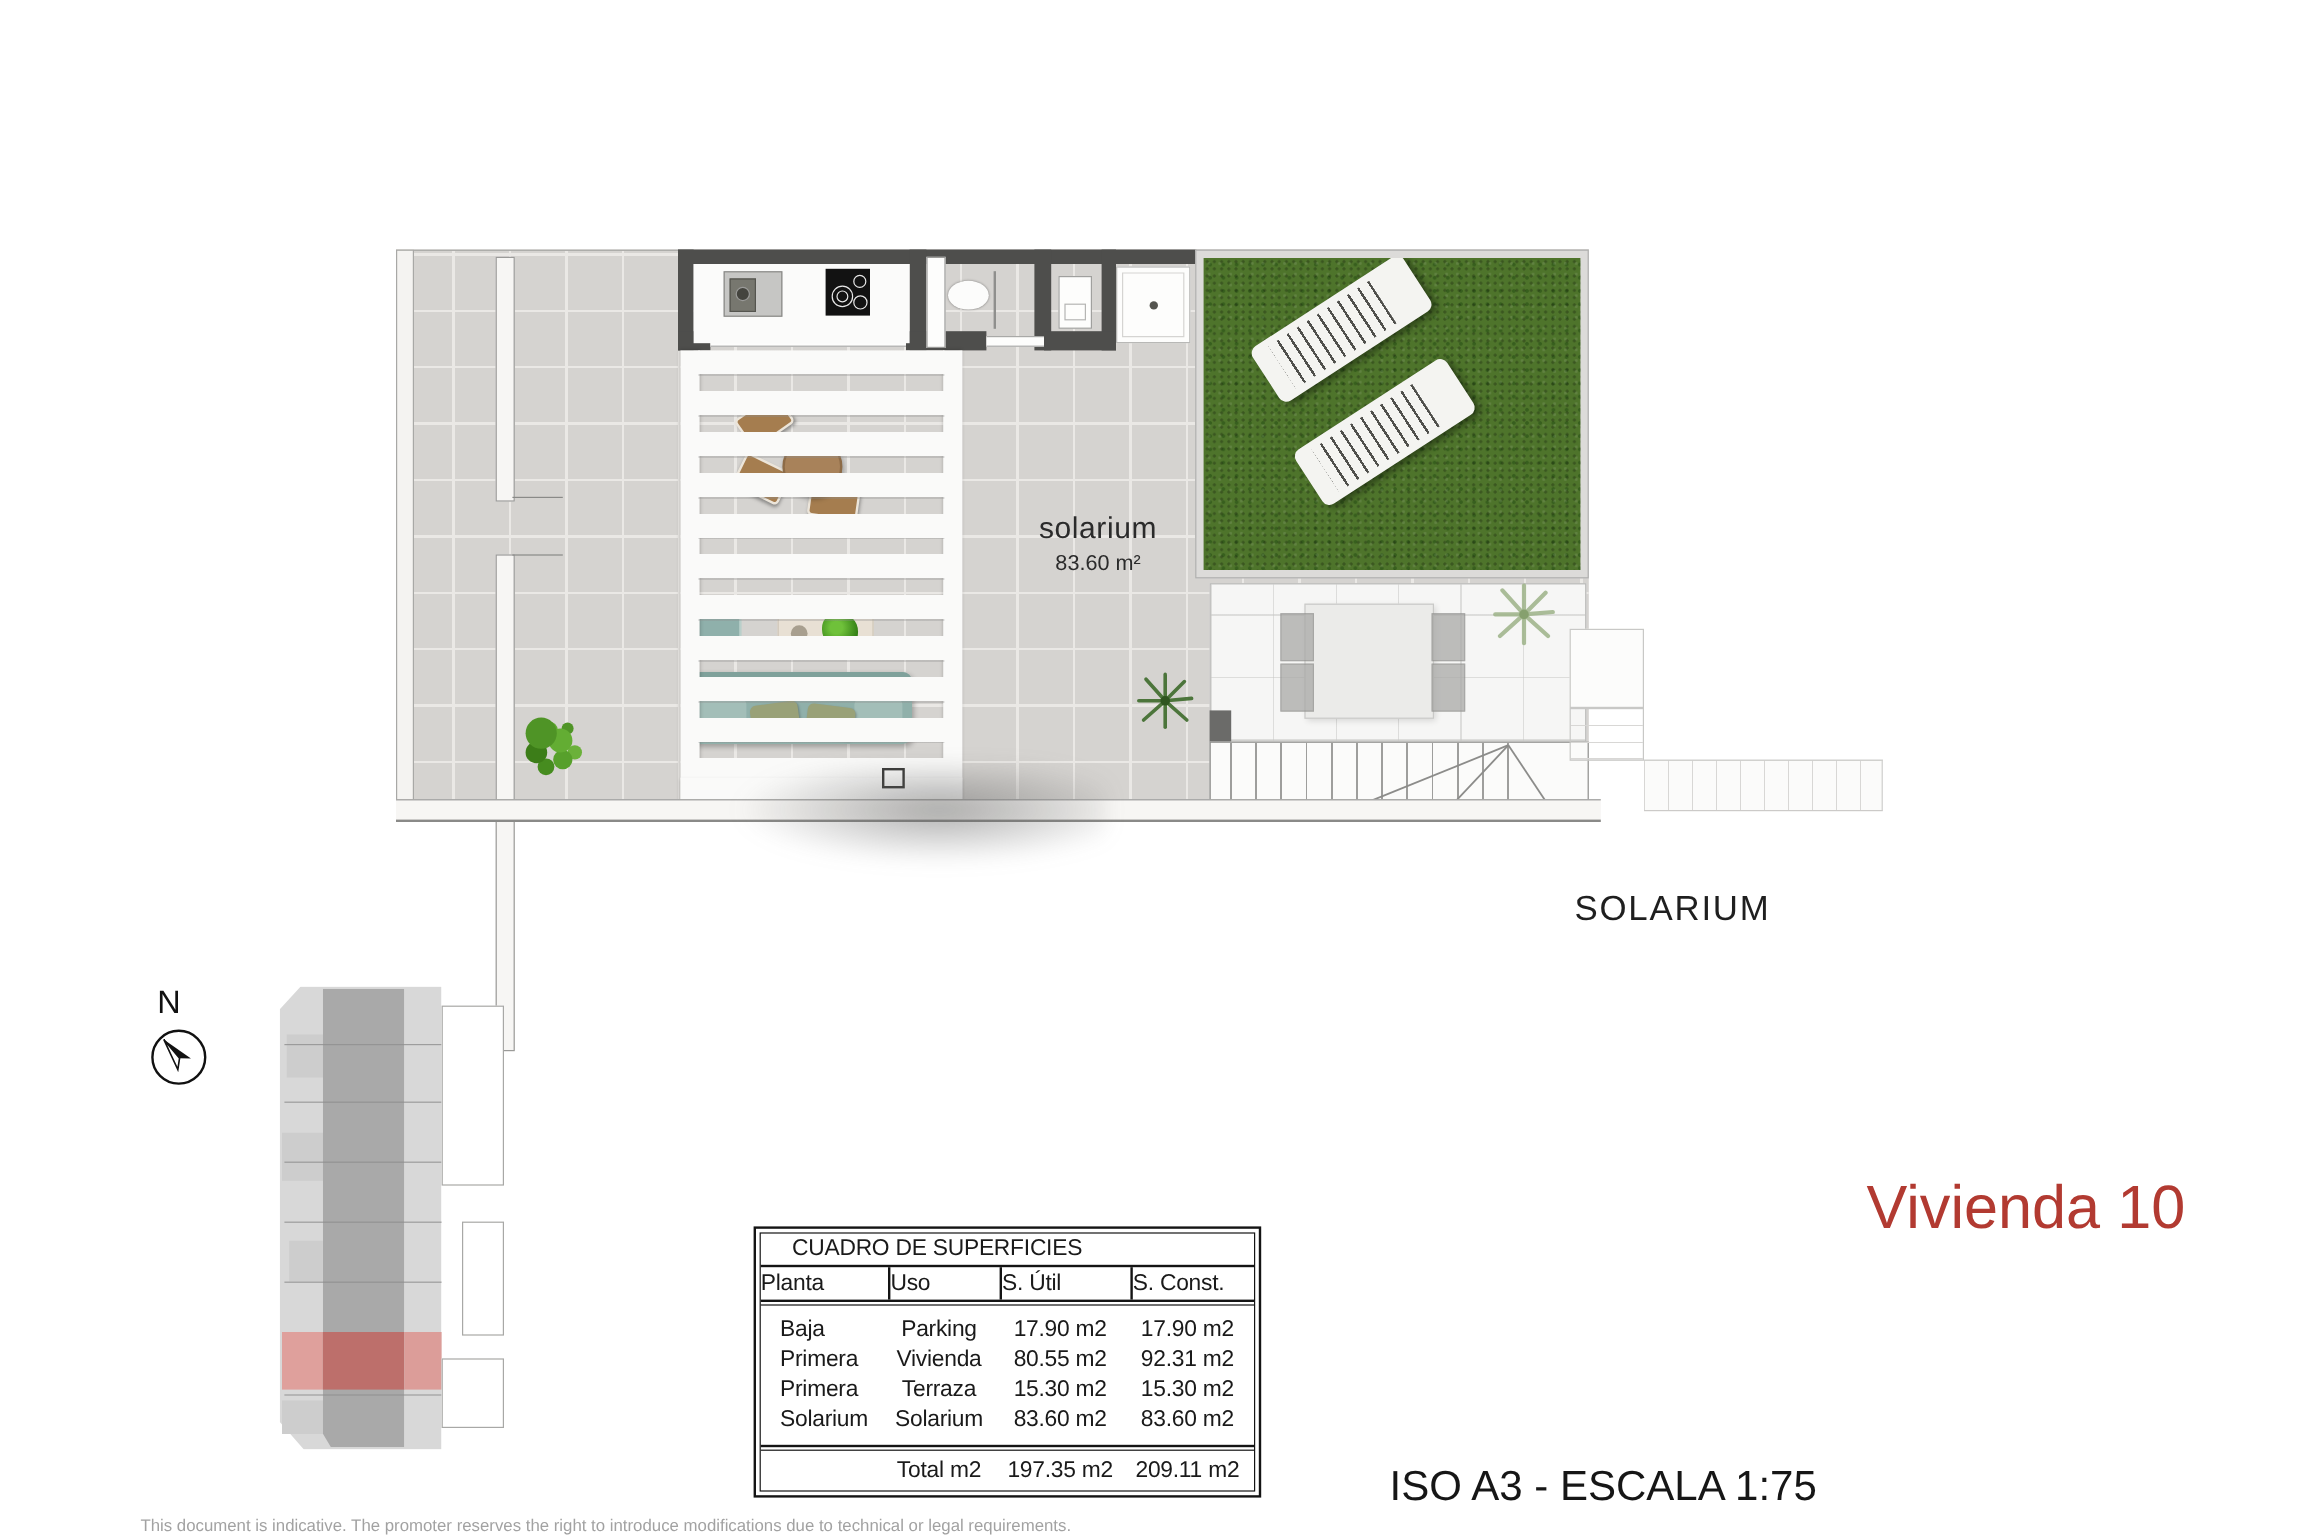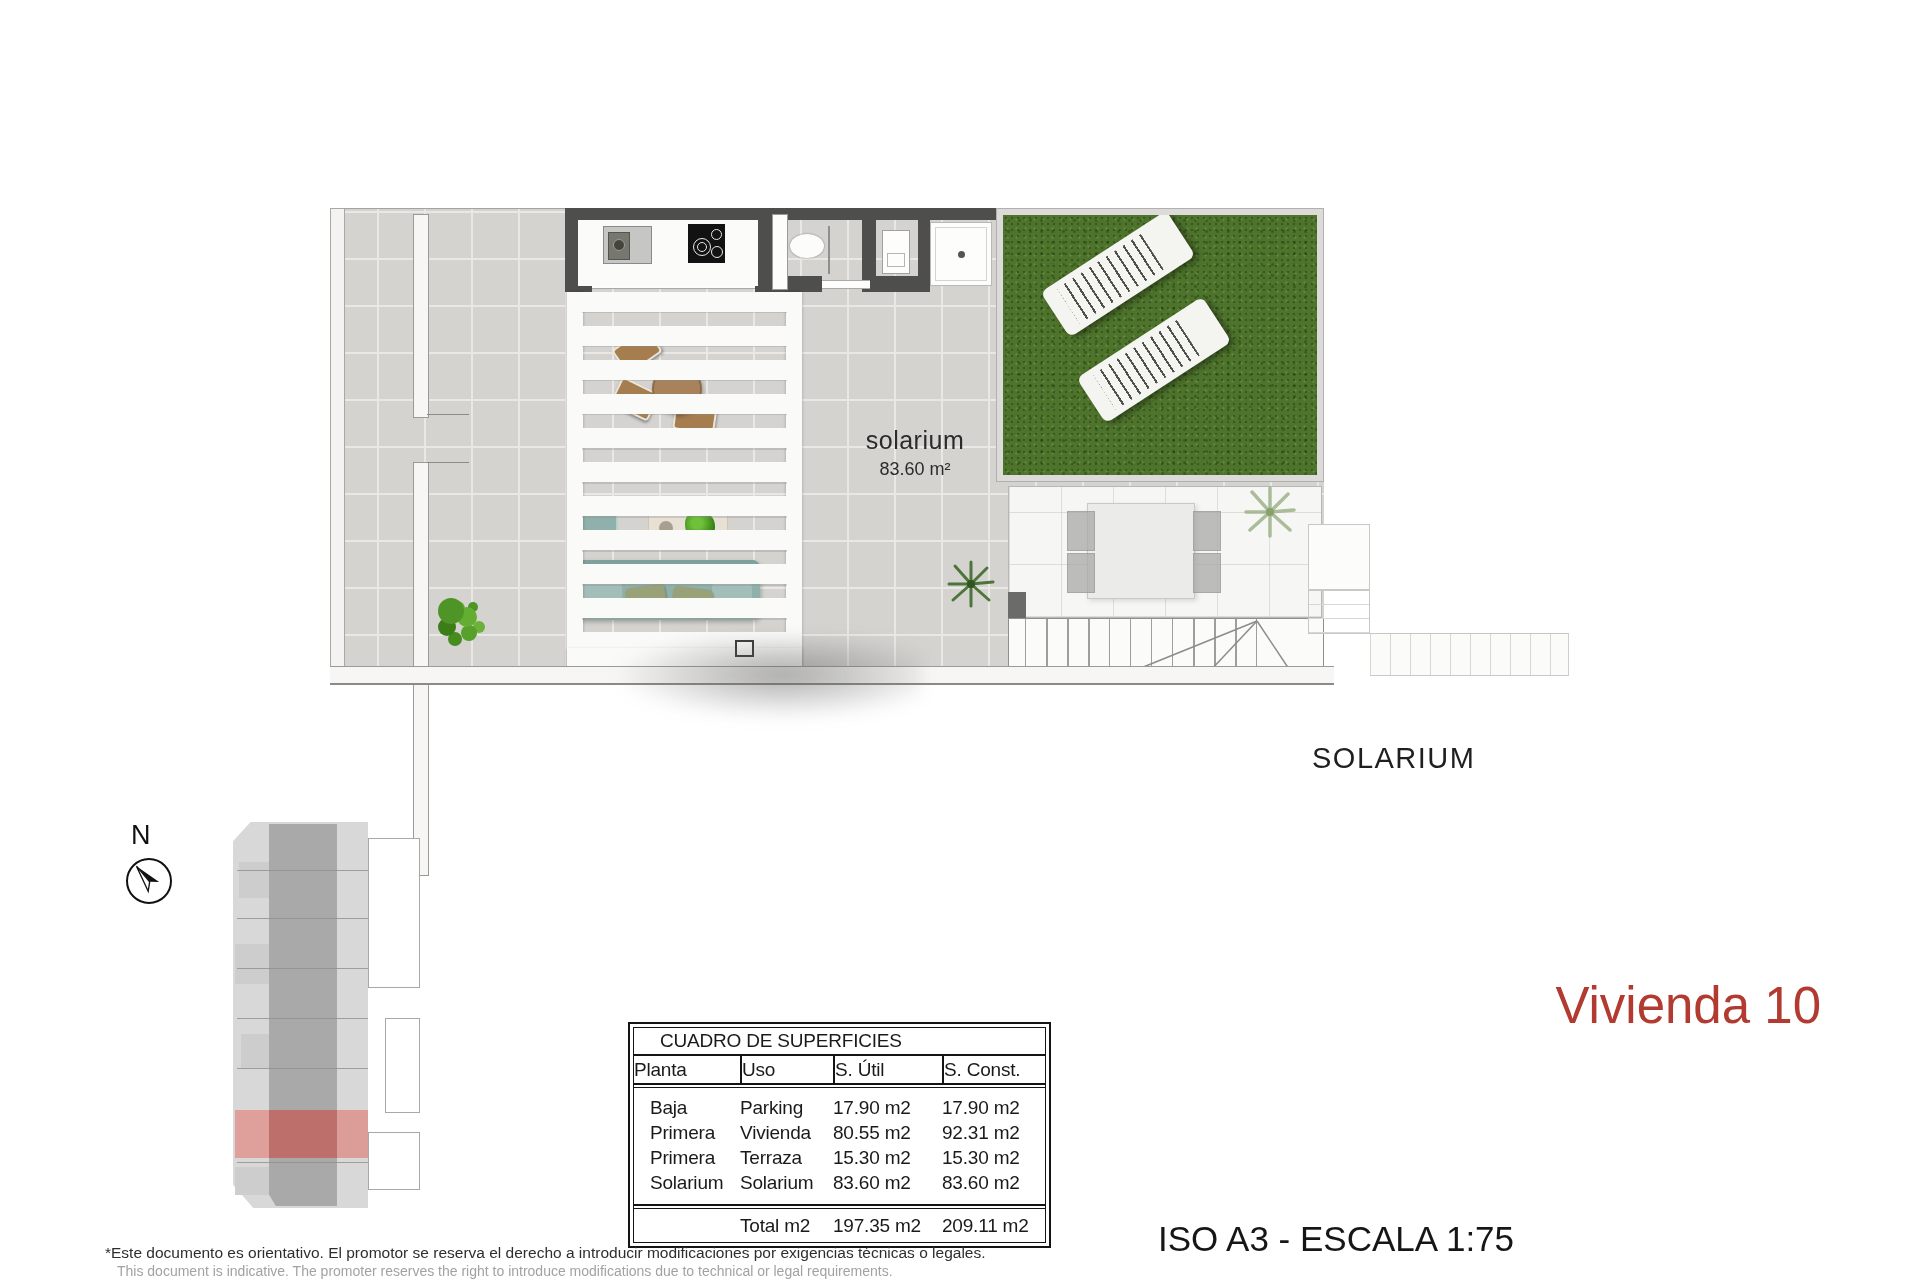--- a/index.html
+++ b/index.html
@@ -123,21 +123,21 @@
   .cC{width:109px;box-sizing:border-box;}
   .cD{width:103px;box-sizing:border-box;}
   .tbl-title{line-height:26px;padding-left:26px;border-bottom:2px solid #141414;}
   .tbl-head{line-height:27px;border-bottom:2px solid #141414;}
   .tbl-head .cB,.tbl-head .cC,.tbl-head .cD{border-left:2px solid #141414;}
   .tbl-head div{}
   .dbl{height:2px;border-bottom:1px solid #141414;}
   .tbl-body{padding:7px 0 9px 0;}
   .tbl-body .row{line-height:25px;}
   .cell-l{text-align:left;padding-left:16px;}
-  .cell-r{text-align:left;padding-right:8px;}
+  .cell-r{text-align:center;padding-right:8px;}
   .tbl-sep{border-top:2px solid #141414;}
   .tbl-sep2{height:2px;border-top:1px solid #141414;margin-top:2px;}
   .tbl-total{line-height:30px;padding-bottom:1px;}
 </style>
 </head>
 <body>
 
 <div class="sheet">
 
   <div class="abs plan">
@@ -356,16 +356,15 @@
         <div class="cA"></div>
         <div class="cB cell-r">Total m2</div>
         <div class="cC cell-r">197.35 m2</div>
         <div class="cD cell-r">209.11 m2</div>
       </div>
     </div>
   </div>
 
   <div class="abs unit-title" style="color:#b23a31;">Vivienda 10</div>
   <div class="abs scale-note">ISO A3 - ESCALA 1:75</div>
-  <div class="abs disc1">*Este documento es orientativo. El promotor se reserva el derecho a introducir modificaciones por exigencias técnicas o legales.</div>
   <div class="abs disc2">This document is indicative. The promoter reserves the right to introduce modifications due to technical or legal requirements.</div>
 
 </div>
 
 </body></html>

